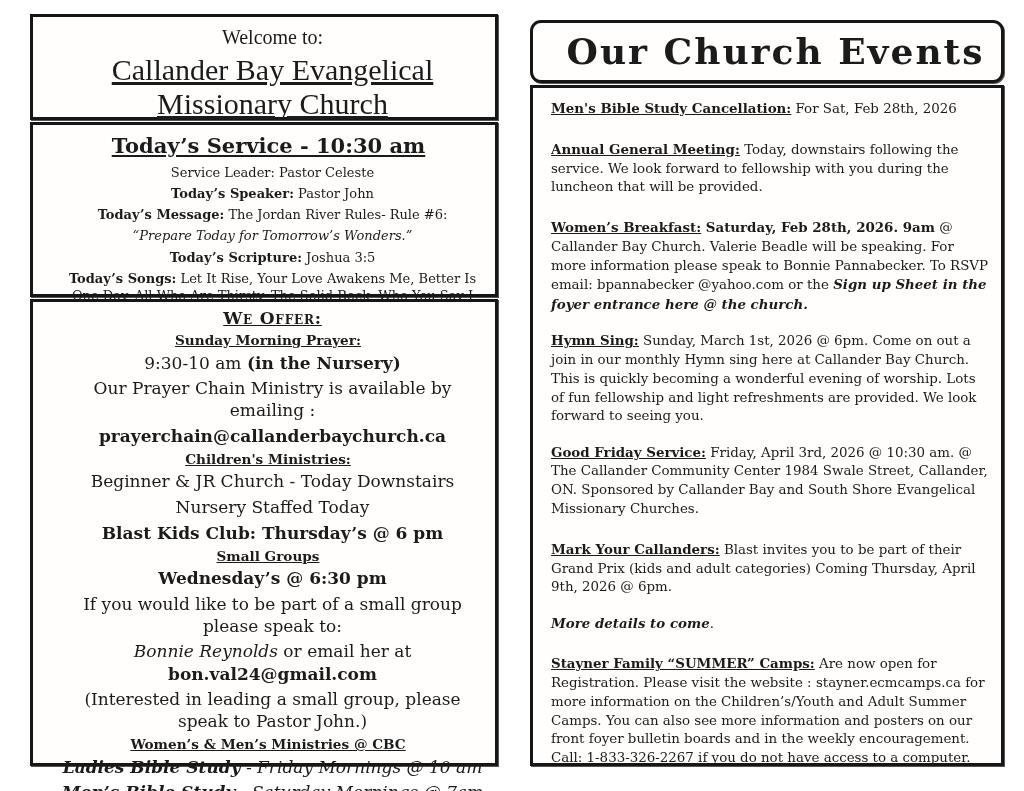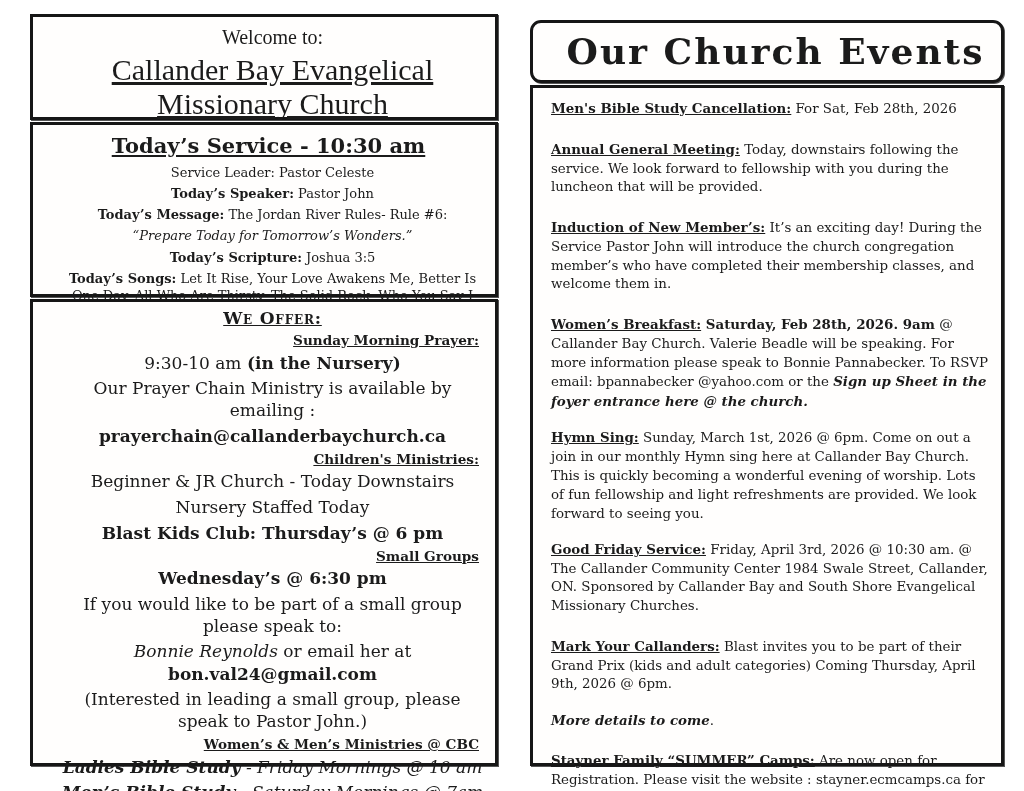--- a/index.html
+++ b/index.html
@@ -25,21 +25,21 @@
   .church-name{font-family:"Liberation Serif",serif;font-size:30px;text-decoration:underline;margin:0 0 7px 0;font-weight:400;}
   .motto{font-family:"Liberation Sans",sans-serif;font-weight:bold;font-style:italic;font-size:15px;letter-spacing:.3px;}
 
   .service-box{left:30px;top:122px;width:468px;height:175px;text-align:center;padding-top:6px;}
   .service-box .cline{margin:4px 10px;font-size:13px;line-height:1.32;}
   .svc-heading{font-size:21px;font-weight:bold;text-decoration:underline;margin:2px 8px 6px 0;}
 
   .offer-box{left:30px;top:299px;width:468px;height:467px;text-align:center;padding-top:5px;}
   .offer-box .cline{margin:3.5px 8px;font-size:17px;line-height:1.3;}
   .offer-heading{font-size:17px;font-weight:bold;font-variant:small-caps;letter-spacing:.8px;text-decoration:underline;margin:1px 0 4px 0;}
-  .sub-heading{font-size:13.6px;font-weight:bold;text-decoration:underline;margin:4px 16px 3px 0;text-align:right;}
+  .sub-heading{font-size:13.6px;font-weight:bold;text-decoration:underline;margin:4px 9px 3px 0;}
 
   .b{font-weight:bold;}
   .i{font-style:italic;}
   .bi{font-weight:bold;font-style:italic;}
 
   
   .events-title-box{left:530px;top:20px;width:474px;height:63px;text-align:center;border-radius:11px;}
   .events-title{font-size:36px;font-weight:bold;letter-spacing:2px;line-height:57px;}
 
   .events-box{left:530px;top:85px;width:474px;height:681px;padding:11px 10px 8px 18px;text-align:left;}
@@ -95,21 +95,20 @@
 <div class="box events-title-box">
   <div class="events-title">Our Church Events</div>
 </div>
 
 <div class="box events-box">
 
   <p class="event gap-lg"><span class="lead">Men's Bible Study Cancellation:</span><span> For Sat, Feb 28th, 2026</span></p>
 
   <p class="event gap-lg"><span class="lead">Annual General Meeting:</span><span>  Today, downstairs following the service. We look forward to fellowship with you during the luncheon that will be provided.</span></p>
 
-  <p class="event gap-lg"><span class="lead">Induction of New Member’s:</span><span> It’s an exciting day! During the Service Pastor John will introduce the church congregation member’s who have completed their membership classes, and welcome them in.</span></p>
 
   <p class="event"><span class="lead">Women’s Breakfast:</span><span class="b"> Saturday, Feb 28th, 2026. 9am</span><span> @ Callander Bay Church. Valerie Beadle will be speaking. For more information please speak to Bonnie Pannabecker. To RSVP email: bpannabecker @yahoo.com or the </span><span class="bi">Sign up Sheet in the foyer entrance here @ the church.</span></p>
 
   <p class="event"><span class="lead">Hymn Sing:</span><span> Sunday, March 1st, 2026 @ 6pm. Come on out a join in our monthly Hymn sing here at Callander Bay Church. This is quickly becoming a wonderful evening of worship. Lots of fun fellowship and light refreshments are provided. We look forward to seeing you.</span></p>
 
   <p class="event gap-lg"><span class="lead">Good Friday Service:</span><span> Friday, April 3rd, 2026 @ 10:30 am. @ The Callander Community Center 1984 Swale Street, Callander, ON. Sponsored by Callander Bay and South Shore Evangelical Missionary Churches.</span></p>
 
   <p class="event"><span class="lead">Mark Your Callanders:</span><span> Blast invites you to be part of their Grand Prix (kids and adult categories) Coming Thursday, April 9th, 2026 @ 6pm.</span></p>
   <p class="event-note gap-lg event"><span class="bi">More details to come</span><span>.</span></p>
 

